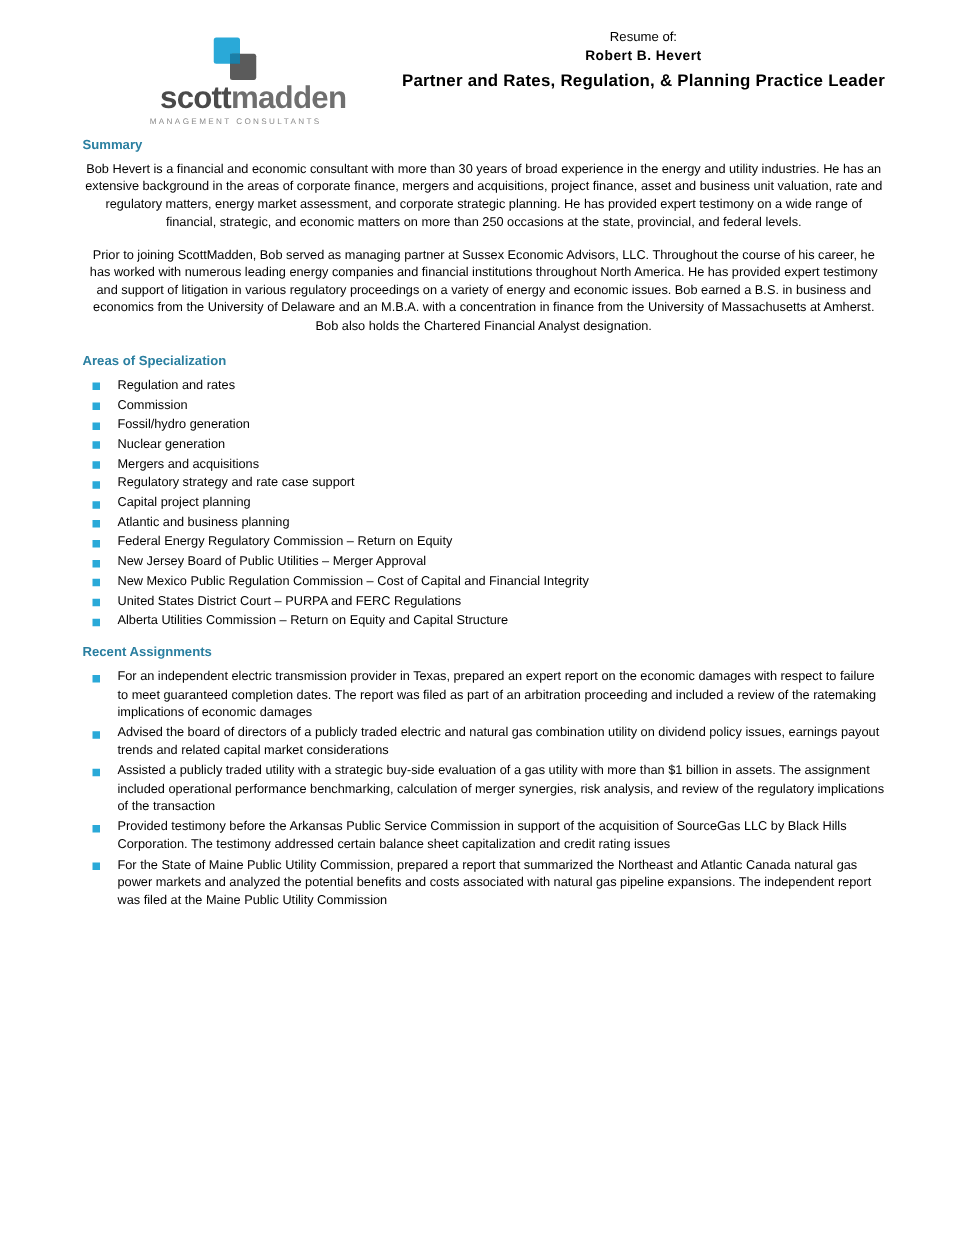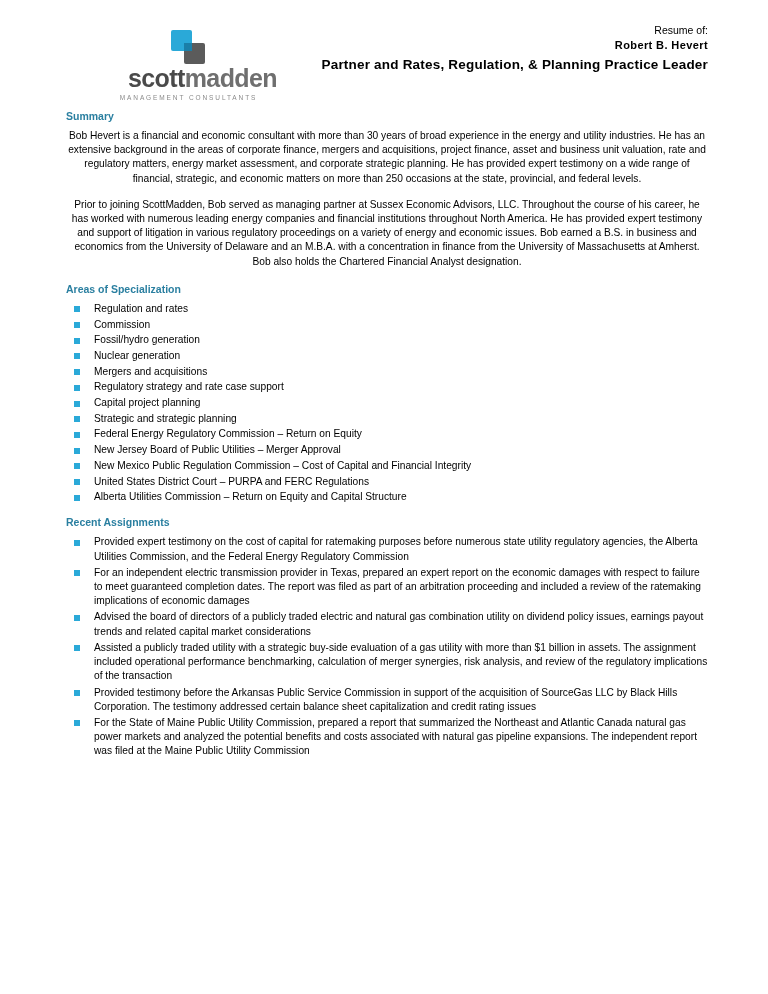--- a/index.html
+++ b/index.html
@@ -72,21 +72,21 @@
     margin-left: 28px;
   }
   .logo-word .lw-light { color: #6f6f6f; font-weight: bold; }
   .logo-sub {
     font-size: 6.5px;
     letter-spacing: 1.9px;
     color: #8a8a8a;
     margin-top: 3px;
   }
   .header-right {
-    text-align: right;
+    text-align: center;
     padding-top: 2px;
   }
   .resume-of {
     font-size: 10.5px;
     color: #000;
     margin-bottom: 3px;
   }
   .hdr-name {
     font-size: 11px;
     font-weight: bold;
@@ -171,34 +171,33 @@
 
   <div class="section-head">Areas of Specialization</div>
   <ul class="bullets">
     <li>Regulation and rates</li>
     <li>Commission</li>
     <li>Fossil/hydro generation</li>
     <li>Nuclear generation</li>
     <li>Mergers and acquisitions</li>
     <li>Regulatory strategy and rate case support</li>
     <li>Capital project planning</li>
-    <li>Strategic and strategic planning</li>
+    <li>Atlantic and business planning</li>
   </ul>
 
   <ul class="bullets">
     <li>Federal Energy Regulatory Commission – Return on Equity</li>
     <li>New Jersey Board of Public Utilities – Merger Approval</li>
     <li>New Mexico Public Regulation Commission – Cost of Capital and Financial Integrity</li>
     <li>United States District Court – PURPA and FERC Regulations</li>
     <li>Alberta Utilities Commission – Return on Equity and Capital Structure</li>
   </ul>
 
   <div class="section-head tight">Recent Assignments</div>
   <ul class="bullets spaced">
-    <li>Provided expert testimony on the cost of capital for ratemaking purposes before numerous state utility regulatory agencies, the Alberta Utilities Commission, and the Federal Energy Regulatory Commission</li>
     <li>For an independent electric transmission provider in Texas, prepared an expert report on the economic damages with respect to failure to meet guaranteed completion dates. The report was filed as part of an arbitration proceeding and included a review of the ratemaking implications of economic damages</li>
     <li>Advised the board of directors of a publicly traded electric and natural gas combination utility on dividend policy issues, earnings payout trends and related capital market considerations</li>
     <li>Assisted a publicly traded utility with a strategic buy-side evaluation of a gas utility with more than $1 billion in assets. The assignment included operational performance benchmarking, calculation of merger synergies, risk analysis, and review of the regulatory implications of the transaction</li>
     <li>Provided testimony before the Arkansas Public Service Commission in support of the acquisition of SourceGas LLC by Black Hills Corporation. The testimony addressed certain balance sheet capitalization and credit rating issues</li>
     <li>For the State of Maine Public Utility Commission, prepared a report that summarized the Northeast and Atlantic Canada natural gas power markets and analyzed the potential benefits and costs associated with natural gas pipeline expansions. The independent report was filed at the Maine Public Utility Commission</li>
   </ul>
 
 </div>
 
 </body></html>

